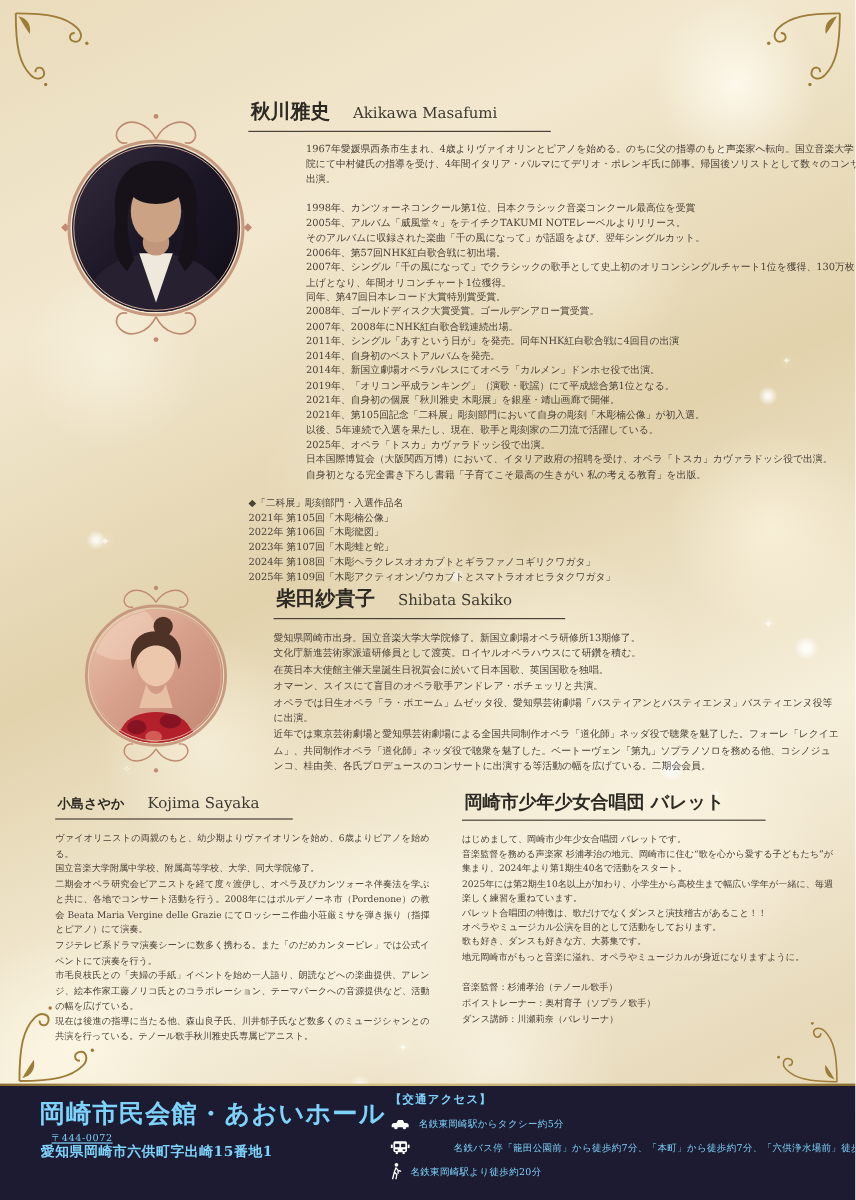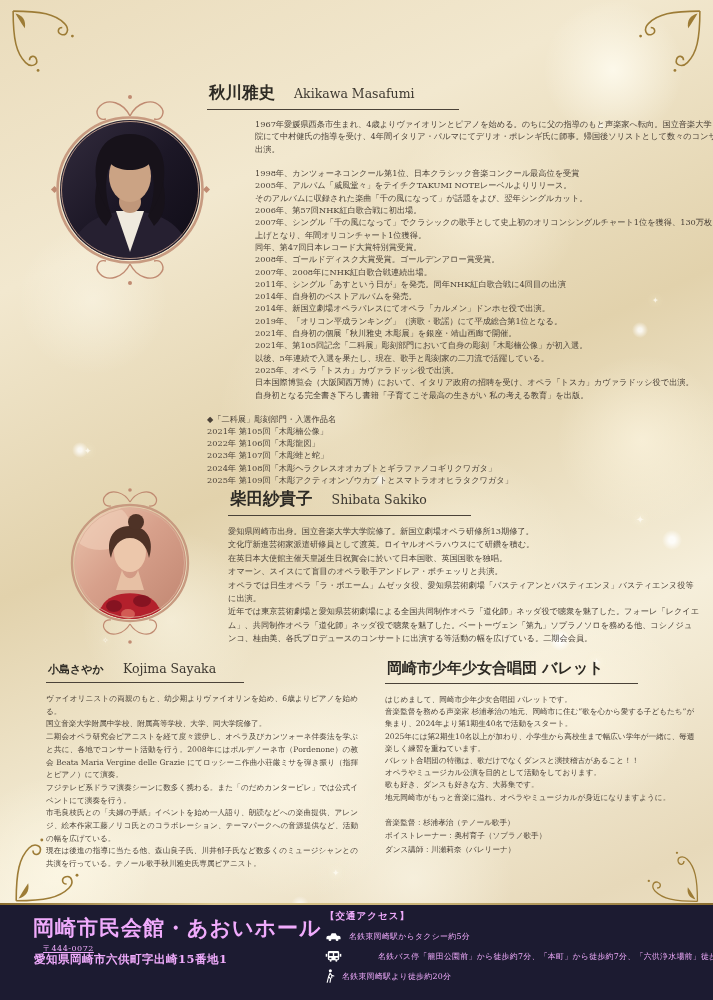--- a/index.html
+++ b/index.html
@@ -46,21 +46,21 @@
   .name-ja{font-size:16.5px;font-weight:bold;color:#2d2a24;}
   .name-en{font-size:12.5px;color:#3d3830;margin-left:14px;}
   .lines{white-space:pre-line;color:#4a4138;}
   .bio-akikawa{font-size:8.2px;line-height:12.3px;width:494px;margin-left:48px;}
   .works-akikawa{font-size:8.2px;line-height:12.2px;width:494px;margin-top:12px;}
   .bio-shibata{font-size:8.2px;line-height:13.4px;width:472px;}
   .bio-kojima{font-size:7.6px;line-height:12.7px;width:312px;text-align:justify;}
   .bio-choir{font-size:7.6px;line-height:12.2px;width:312px;}
   .staff-choir{font-size:7.6px;line-height:13.5px;width:312px;margin-top:12px;}
   .photo{position:absolute;z-index:2;}
-  .footer{position:absolute;left:0;top:905px;width:713px;height:95px;background:#1c1b31;z-index:3;color:#f0abfc;}
+  .footer{position:absolute;left:0;top:905px;width:713px;height:95px;background:#1c1b31;z-index:3;color:#7dd3fc;}
   .footer-line{position:absolute;top:-2px;left:0;right:0;height:2px;background:linear-gradient(90deg,#8a6d2f,#dcc88e 30%,#c9b377 60%,#8a6d2f);}
   .venue-name{position:absolute;left:33px;top:9px;font-size:21px;font-weight:bold;letter-spacing:1px;white-space:nowrap;}
   .postal{position:absolute;left:43px;top:38px;font-size:8px;letter-spacing:.5px;text-decoration:underline;}
   .address{position:absolute;left:34px;top:47px;font-size:11.5px;font-weight:bold;letter-spacing:.5px;white-space:nowrap;}
   .access-heading{position:absolute;left:325px;top:5px;font-size:9.5px;font-weight:bold;letter-spacing:1px;}
   .access-row{position:absolute;left:325px;display:flex;align-items:center;gap:7px;white-space:nowrap;}
   .access-row .txt{font-size:7.9px;letter-spacing:.3px;}
   .access-row svg{flex:0 0 auto;}
   .r1{top:26px;} .r2{top:45px;gap:36px;} .r3{top:64px;}
 </style>

